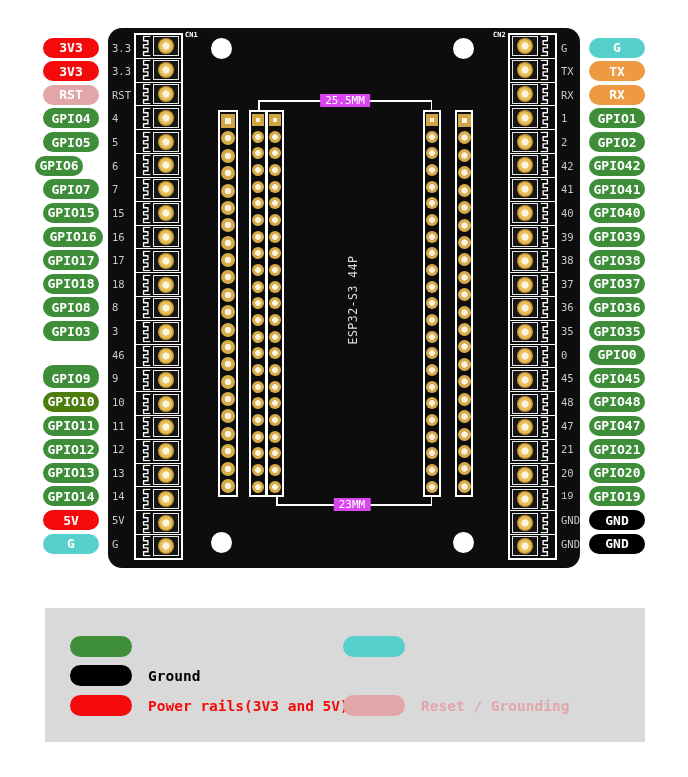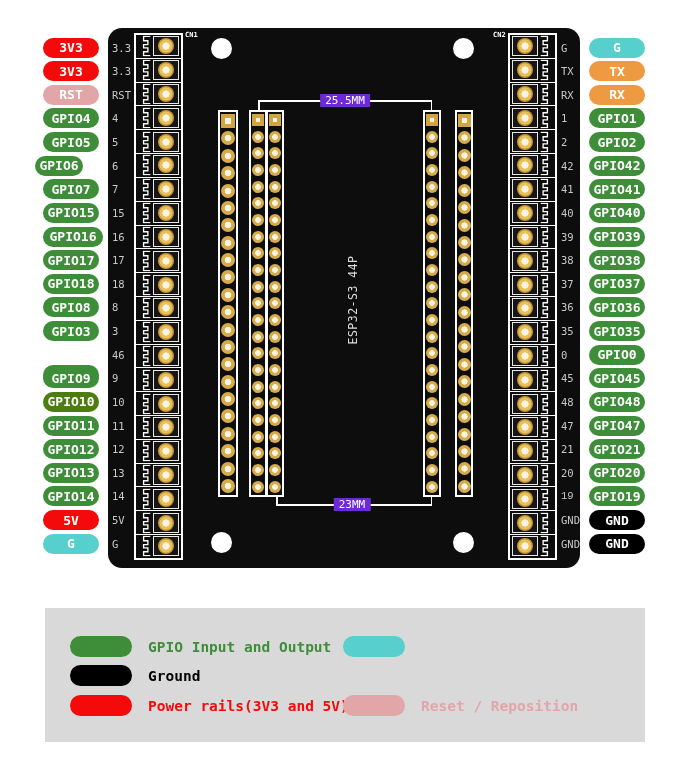--- a/index.html
+++ b/index.html
@@ -31,21 +31,21 @@
         display:flex;flex-direction:column;align-items:center;justify-content:space-between;
         padding:2px 0;}
   .pad-round{border-radius:50%;background:radial-gradient(circle,#faf3e0 0 32%,#d8ab4a 36% 100%);}
   .pad-square{position:relative;background:#d2a544;}
   .pad-square::after{content:"";position:absolute;inset:4px;background:#faf3e0;}
   .hole{position:absolute;width:21px;height:21px;border-radius:50%;background:#ffffff;}
   .cn-label{position:absolute;color:#ffffff;font:bold 7px "DejaVu Sans Mono",monospace;}
   .dimline{position:absolute;height:1.5px;background:#ffffff;}
   .tick{position:absolute;width:1.5px;background:#ffffff;}
   .dim-label{position:absolute;color:#ffffff;font:11px "DejaVu Sans Mono",monospace;
-        background:#6d28d9;padding:0 5px;transform:translateX(-50%);white-space:nowrap;text-align:right;}
+        background:#d946ef;padding:0 5px;transform:translateX(-50%);white-space:nowrap;text-align:right;}
   .chip-label{position:absolute;color:#dcdcdc;font:11.5px "DejaVu Sans Mono",monospace;
         letter-spacing:0.5px;white-space:nowrap;
         transform:translate(-50%,-50%) rotate(-90deg);}
   .legend{position:absolute;left:45px;top:608px;width:600px;height:134px;background:#d9d9d9;}
   .lrow{position:absolute;height:21px;display:flex;align-items:center;}
   .lswatch{width:62px;height:21px;border-radius:10.5px;margin-right:16px;flex:none;}
   .llabel{font:bold 14.5px "DejaVu Sans Mono",monospace;white-space:nowrap;}
 </style>
 </head>
 <body>
@@ -426,36 +426,35 @@
   <div class="dimline" style="left:276px;top:504px;width:156px;"></div>
   <div class="tick" style="left:276px;top:493px;height:12px;"></div>
   <div class="tick" style="left:430.5px;top:493px;height:12px;"></div>
   <div class="dim-label" style="left:352px;top:497.5px;">23MM</div>
 
   <div class="chip-label" style="left:353px;top:300px;">ESP32-S3  44P</div>
 
   <div class="legend" id="legend">
       <div class="lrow" style="left: 25px; top: 28px;">
         <div class="lswatch" style="background: rgb(62, 141, 57);"></div>
-        <span class="llabel" style="color: rgb(62, 141, 57);">GPIO Input and Output</span>
       </div>
       <div class="lrow" style="left: 25px; top: 57px;">
         <div class="lswatch" style="background: rgb(0, 0, 0);"></div>
         <span class="llabel" style="color: rgb(0, 0, 0);">Ground</span>
       </div>
       <div class="lrow" style="left: 25px; top: 87px;">
         <div class="lswatch" style="background: rgb(244, 10, 10);"></div>
         <span class="llabel" style="color: rgb(244, 10, 10);">Power rails(3V3 and 5V)</span>
       </div>
       <div class="lrow" style="left: 298px; top: 28px;">
         <div class="lswatch" style="background: rgb(87, 207, 205);"></div>
       </div>
       <div class="lrow" style="left: 298px; top: 87px;">
         <div class="lswatch" style="background: rgb(226, 166, 169);"></div>
-        <span class="llabel" style="color: rgb(226, 166, 169);">Reset / Reposition</span>
+        <span class="llabel" style="color: rgb(226, 166, 169);">Reset / Grounding</span>
       </div>
     </div>
 <div class="pill" style="left: 43px; top: 37.6px; width: 56px; background: rgb(244, 10, 10);">3V3</div>
     <div class="padlabel" style="left: 112px; top: 40.6px;">3.3</div>
     <div class="pill" style="left: 43px; top: 61.22px; width: 56px; background: rgb(244, 10, 10);">3V3</div>
     <div class="padlabel" style="left: 112px; top: 64.22px;">3.3</div>
     <div class="pill" style="left: 43px; top: 84.84px; width: 56px; background: rgb(226, 166, 169);">RST</div>
     <div class="padlabel" style="left: 112px; top: 87.84px;">RST</div>
     <div class="pill" style="left: 43px; top: 108.46px; width: 56px; background: rgb(62, 141, 57);">GPIO4</div>
     <div class="padlabel" style="left: 112px; top: 111.46px;">4</div>

